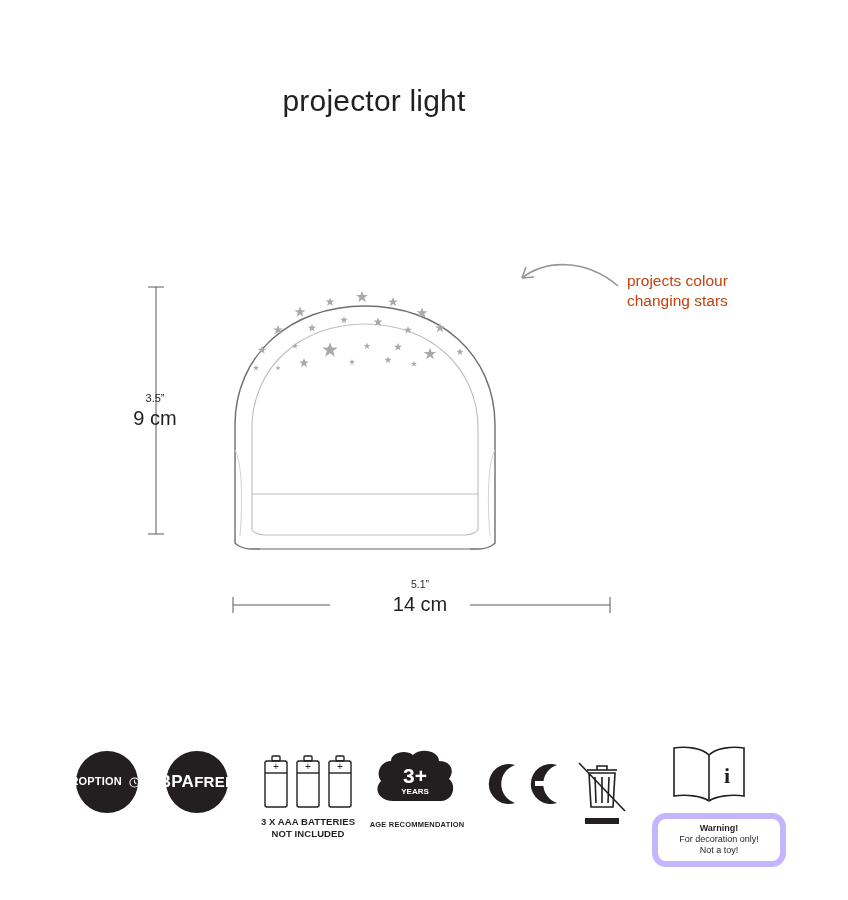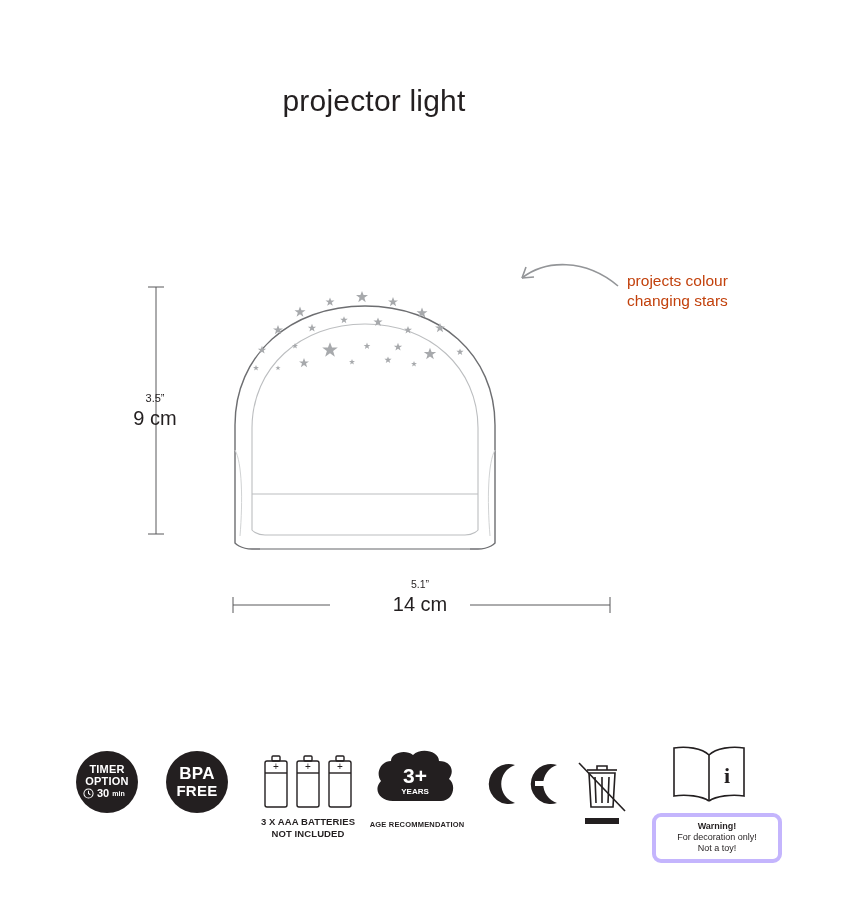--- a/index.html
+++ b/index.html
@@ -98,21 +98,22 @@
     text-align: center;
   }
 
   .circle-badge {
     width: 62px;
     height: 62px;
     border-radius: 50%;
     background: #231f20;
     color: #ffffff;
     display: flex;
-    flex-direction: column;
+    flex-direction: row;
+    align-items: center;
     justify-content: center;
     line-height: 1.04;
   }
   .circle-badge .l1 { font-size: 11px; font-weight: bold; letter-spacing: .2px;}
   .circle-badge .l2 { font-size: 11px; font-weight: bold; letter-spacing: .2px;}
   .circle-badge .l3 { font-size: 11px; font-weight: bold;}
 
   .bpa .l1 { font-size: 17px; font-weight: bold; letter-spacing: .3px;}
   .bpa .l2 { font-size: 15px; font-weight: bold; letter-spacing: .3px;}
 
@@ -128,22 +129,22 @@
   .caption-small {
     font-size: 7.5px;
     font-weight: bold;
     letter-spacing: .2px;
     color: #231f20;
     margin-top: 5px;
     text-align: center;
   }
 
   .warning-box {
-    border: 4px solid #c4b5fd;
-    border-radius: 9px;
+    border: 6px solid #c4b5fd;
+    border-radius: 14px;
     padding: 4px 8px 5px 8px;
     font-size: 9px;
     line-height: 11px;
     text-align: center;
     font-weight: bold;
     color: #231f20;
     width: 106px;
   }
   .warning-box .w1 { font-weight: bold; }
   .warning-box .w2 { font-weight: normal; }

